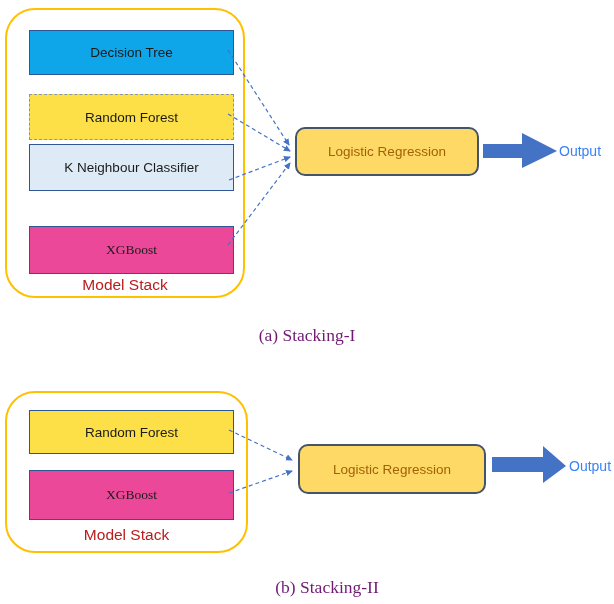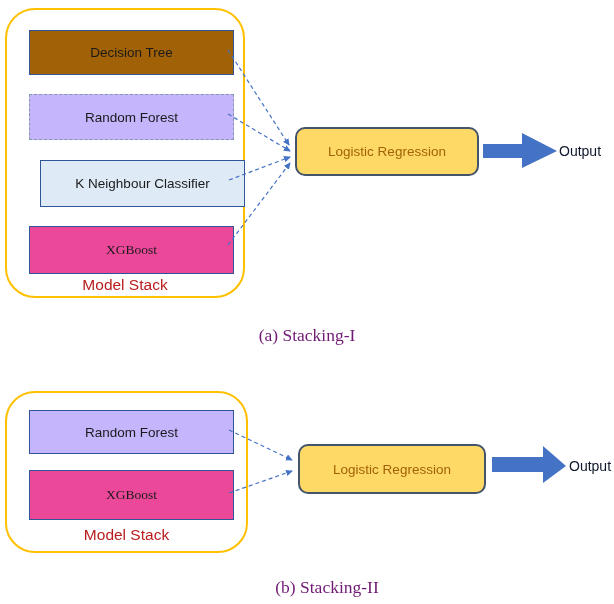--- a/index.html
+++ b/index.html
@@ -12,46 +12,46 @@
   .stack-container{
     border:2px solid #FFC000;border-radius:30px;background:#ffffff;
   }
   #containerA{left:5px;top:8px;width:240px;height:290px;}
   #containerB{left:5px;top:391px;width:243px;height:162px;}
   
   .model-box{
     left:22px;width:205px;display:flex;align-items:center;justify-content:center;
     font-size:13.5px;border:1.5px solid #2F5597;background:#fff;text-align:center;
   }
-  .fill-peach{background:#a16207;}
-  .fill-yellow{background:#c4b5fd;}
+  .fill-peach{background:#0ea5e9;}
+  .fill-yellow{background:#fde047;}
   .fill-blue{background:#DEEBF7;}
   .fill-green{background:#ec4899;font-family:Liberation Serif, serif;}
   .border-dashed{border:1.2px dashed #8496B0;}
   #boxA1{top:20px;height:45px;}
   #boxA2{top:84px;height:46px;}
-  #boxA3{top:150px;height:47px;margin-left:11px;}
+  #boxA3{top:134px;height:47px;}
   #boxA4{top:216px;height:48px;}
   #boxB1{top:17px;height:44px;}
   #boxB2{top:77px;height:50px;}
   .stack-label{
     left:0;width:100%;text-align:center;font-size:15.5px;color:#b91c1c;
   }
   #stackLabelA{top:266px;}
   #stackLabelB{top:133px;}
   
   .meta-box{
     display:flex;align-items:center;justify-content:center;
     background:#FFD966;border:2px solid #44546A;border-radius:10px;
     font-size:13.5px;color:#a16207;
   }
   #metaA{left:295px;top:127px;width:184px;height:49px;}
   #metaB{left:298px;top:444px;width:188px;height:50px;}
   
-  .output-label{font-size:14px;color:#0f172a;}
+  .output-label{font-size:14px;color:#3b82f6;}
   #outputA{left:559px;top:143px;}
   #outputB{left:569px;top:458px;}
   
   .caption{
     left:0;width:614px;text-align:center;
     font-family:"Liberation Serif", serif;font-size:17.5px;color:#701a75;
   }
   #captionA{top:325px;}
   #captionB{top:577px;margin-left:20px;}
   

